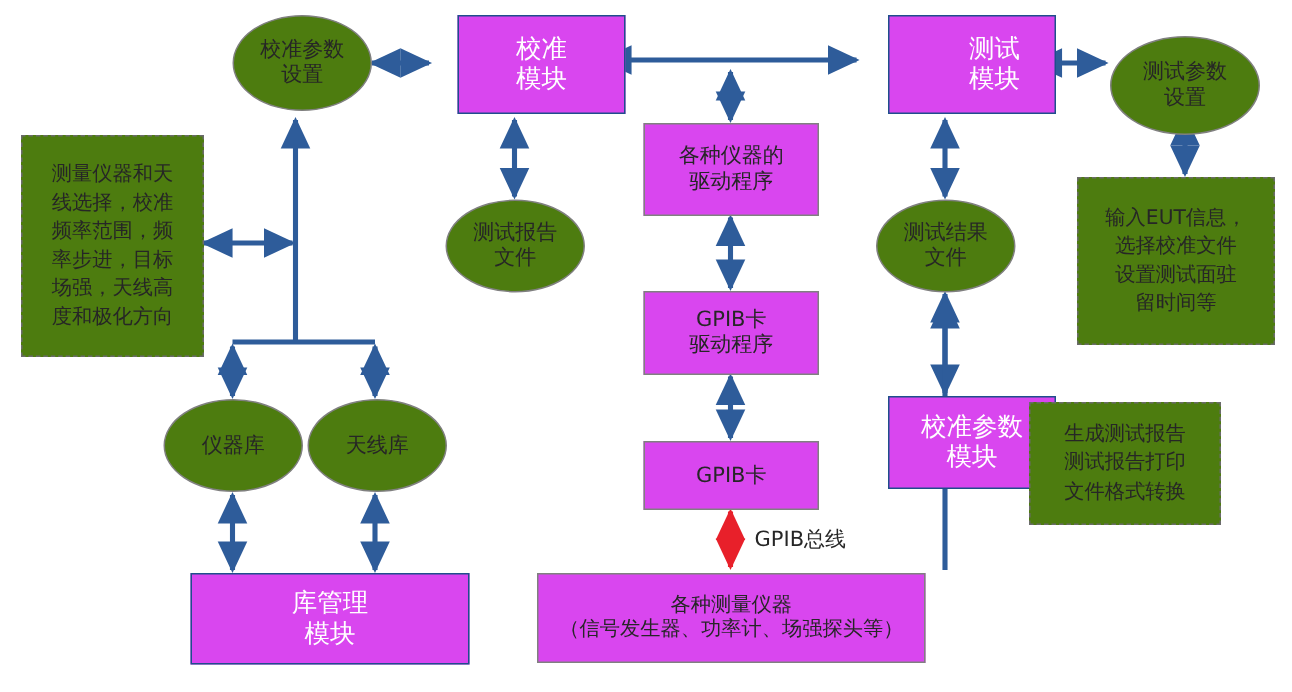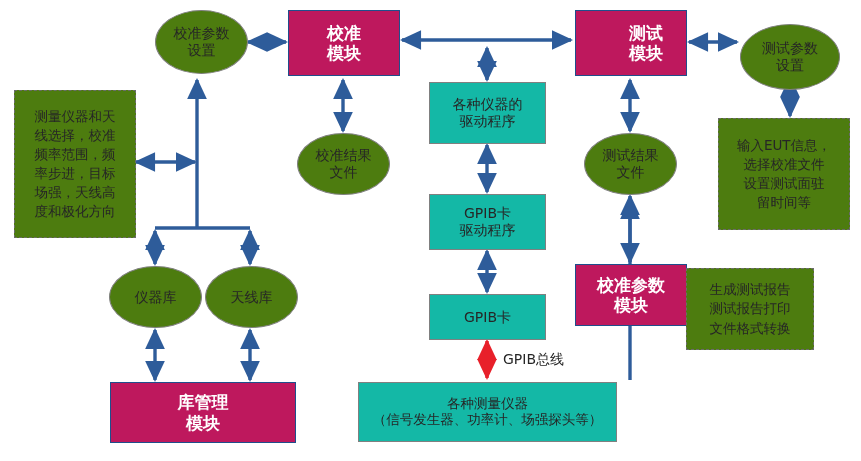--- a/index.html
+++ b/index.html
@@ -27,29 +27,30 @@
     position: absolute;
     box-sizing: border-box;
     display: flex;
     align-items: center;
     justify-content: center;
     text-align: center;
     line-height: 1.18;
   }
   
   .module {
-    background: #be185d;
+    background: #d946ef;
     border: 1px solid #1F4E8C;
     color: #ffffff;
-    font-weight: bold;
+    font-weight: normal;
     font-size: 17px;
+    margin-left: 17px;
   }
   
   .greybox {
-    background: #14b8a6;
+    background: #d946ef;
     border: 1.5px solid #808080;
     color: #262626;
     font-size: 14px;
   }
   
   .dashbox {
     background: #4d7c0f;
     border: 1.5px dashed #6b6b6b;
     color: #262626;
     font-size: 13.5px;
@@ -153,21 +154,21 @@
     <span class="txt">校准参数
 设置</span>
   </div>
 
   <div class="node module" style="left:288px; top:10px; width:112px; height:66px;">
     <span class="txt">校准
 模块</span>
   </div>
 
   <div class="node ellipse" style="left:297px; top:133px; width:93px; height:62px;">
-    <span class="txt">校准结果
+    <span class="txt">测试报告
 文件</span>
   </div>
 
   <div class="node module" style="left:575px; top:10px; width:112px; height:66px;padding-left:30px;">
     <span class="txt">测试
 模块</span>
   </div>
 
   <div class="node ellipse" style="left:740px; top:24px; width:100px; height:66px;">
     <span class="txt">测试参数

